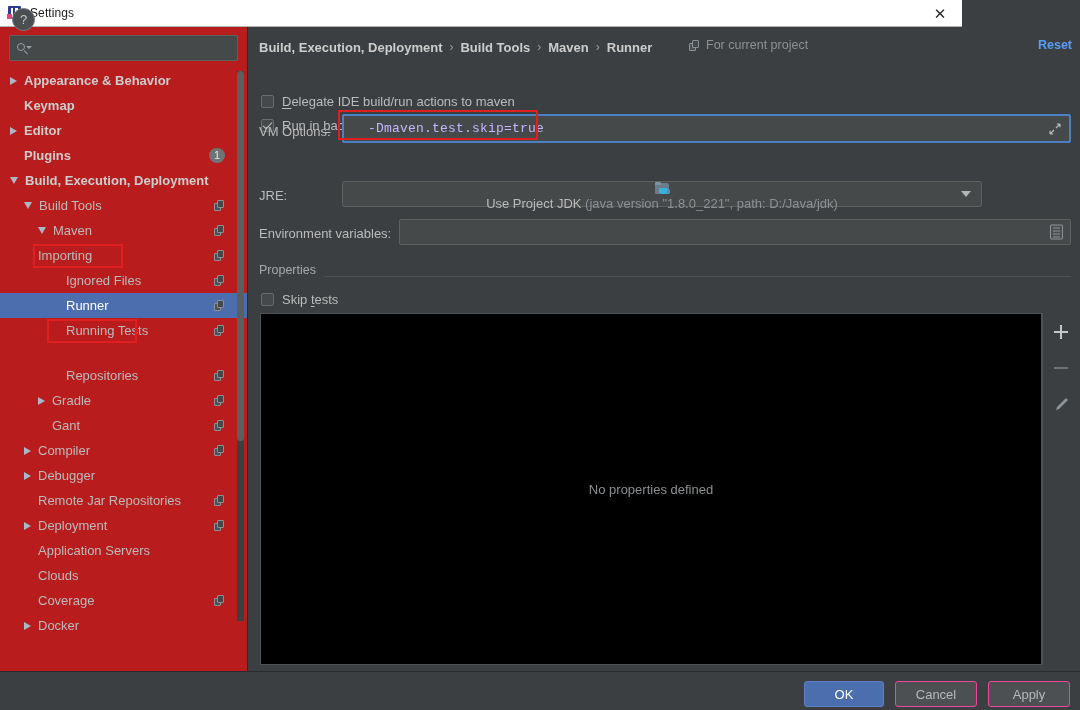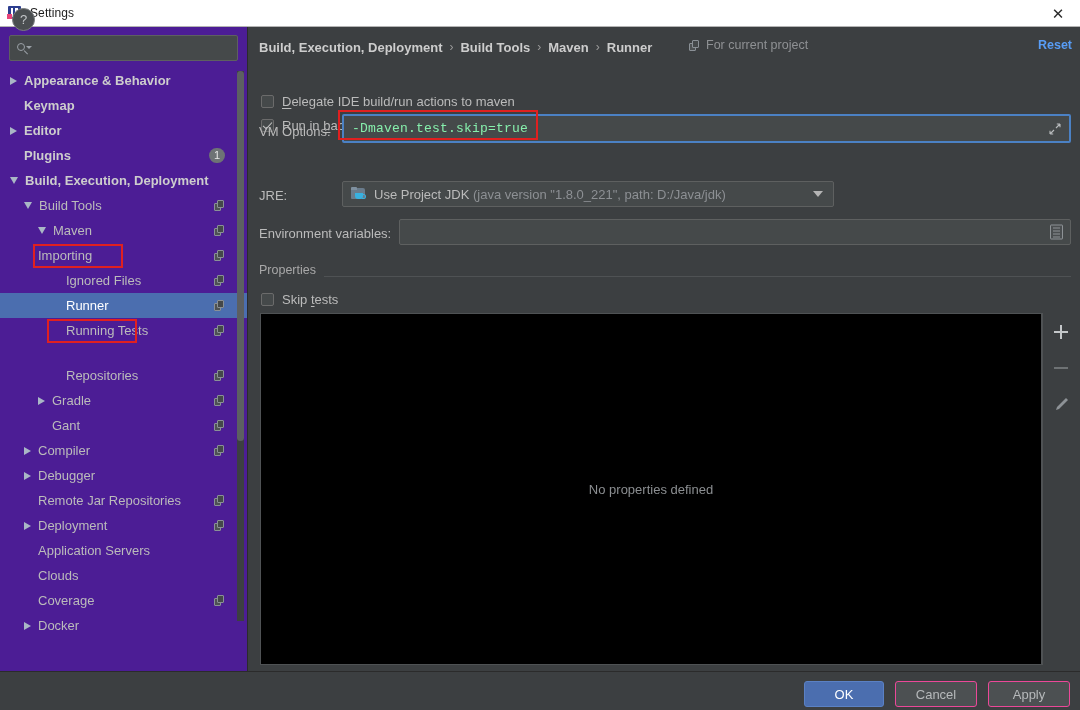--- a/index.html
+++ b/index.html
@@ -8,40 +8,40 @@
     font-family: "Liberation Sans", sans-serif;
     font-size: 13px;
     background: #3c3f41;
     color: #bbbbbb;
     overflow: hidden;
   }
   #app { position: relative; width: 1080px; height: 710px; background: #3c3f41; }
 
   
   .titlebar {
-    position: absolute; left: 0; top: 0; width: 1080px; height: 27px;
+    position: absolute; left: 0; top: 0; width: 962px; height: 27px;
     background: #ffffff; border-bottom: 1px solid #b4b4b4;
     display: flex; align-items: center;
   }
   .tb-icon { width: 16px; height: 16px; margin-left: 7px; margin-right: 7px; position: relative; flex: 0 0 auto; }
   .tb-icon .sq { position: absolute; left: 1px; top: 1px; width: 13px; height: 13px; background: #2c3e8f; border-radius: 1px; }
   .tb-icon .bar1 { position: absolute; left: 4px; top: 3px; width: 2px; height: 9px; background: #ffffff; }
   .tb-icon .bar2 { position: absolute; left: 8px; top: 3px; width: 3px; height: 5px; background: #ffffff; }
   .tb-icon .red { position: absolute; left: 0px; top: 9px; width: 5px; height: 5px; background: #e8457a; }
   .tb-title { font-size: 12px; color: #1c1c1c; letter-spacing: .1px; }
   .tb-close {
     position: absolute; right: 0; top: 0; width: 44px; height: 27px;
     display: flex; align-items: center; justify-content: center;
     color: #2b2b2b; font-size: 15px; line-height: 1; cursor: default;
   }
 
   
   .sidebar {
     position: absolute; left: 0; top: 27px; width: 248px; height: 644px;
-    background: #4c1d95; border-right: 1px solid #2b2b2b;
+    background: #b91c1c; border-right: 1px solid #2b2b2b;
   }
   .search-wrap { padding: 8px 9px 0 9px; }
   .search-box {
     height: 26px; background: #45494a; border: 1px solid #5e6060; border-radius: 2px;
     display: flex; align-items: center; padding-left: 6px;
   }
   .search-icon { width: 15px; height: 15px; position: relative; flex: 0 0 auto; margin-right: 3px; }
   .search-icon .ring {
     position: absolute; left: 1px; top: 2px; width: 8px; height: 8px;
     border: 1.4px solid #9aa0a6; border-radius: 50%;
@@ -138,22 +138,22 @@
   .mn { text-decoration: underline; text-underline-offset: 2px; }
 
   .fieldlabel { position: absolute; font-size: 13px; color: #bbbbbb; }
 
   .textfield {
     position: absolute; background: #45494a; border: 1px solid #5e6060;
     border-radius: 2px; display: flex; align-items: center;
   }
   .textfield.focused { border: 2px solid #4b81c4; }
   .vm-value {
-    font-family: "Liberation Mono", monospace; font-size: 13px; color: #86efac;
-    padding-left: 8px; letter-spacing: .2px;
+    font-family: "Liberation Mono", monospace; font-size: 13px; color: #c4b5fd;
+    padding-left: 24px; letter-spacing: .2px;
   }
   .expand-icon {
     position: absolute; right: 8px; top: 50%; transform: translateY(-50%);
     width: 12px; height: 12px;
   }
   .expand-icon svg { display: block; }
 
   .combo {
     position: absolute; background: #45494a; border: 1px solid #5e6060;
     border-radius: 2px; display: flex; align-items: center;
@@ -429,21 +429,21 @@
       <span class="vm-value">-Dmaven.test.skip=true</span>
       <span class="expand-icon">
         <svg width="12" height="12" viewBox="0 0 12 12">
           <path d="M11 1 L7 5 M11 1 L11 4.2 M11 1 L7.8 1" stroke="#b9bcbe" stroke-width="1.1" fill="none"></path>
           <path d="M1 11 L5 7 M1 11 L1 7.8 M1 11 L4.2 11" stroke="#b9bcbe" stroke-width="1.1" fill="none"></path>
         </svg>
       </span>
     </div>
 
     <div class="fieldlabel" style="left:10px; top:161px;">JRE:</div>
-    <div class="combo" style="left:93px; top:154px; width:492px; height:26px;">
+    <div class="combo" style="left:93px; top:154px; width:640px; height:26px;flex-direction:column;">
       <span class="jdk-icon">
         <span class="folder"></span>
           <span class="tab"></span>
           <span class="cup"></span>
       </span>
       <span class="combo-text"><span>Use Project JDK</span><span class="muted"> (java version "1.8.0_221", path: D:/Java/jdk)</span></span>
       <span class="combo-arrow"></span>
     </div>
 
     <div class="fieldlabel" style="left:10px; top:199px;">Environment variables:</div>

